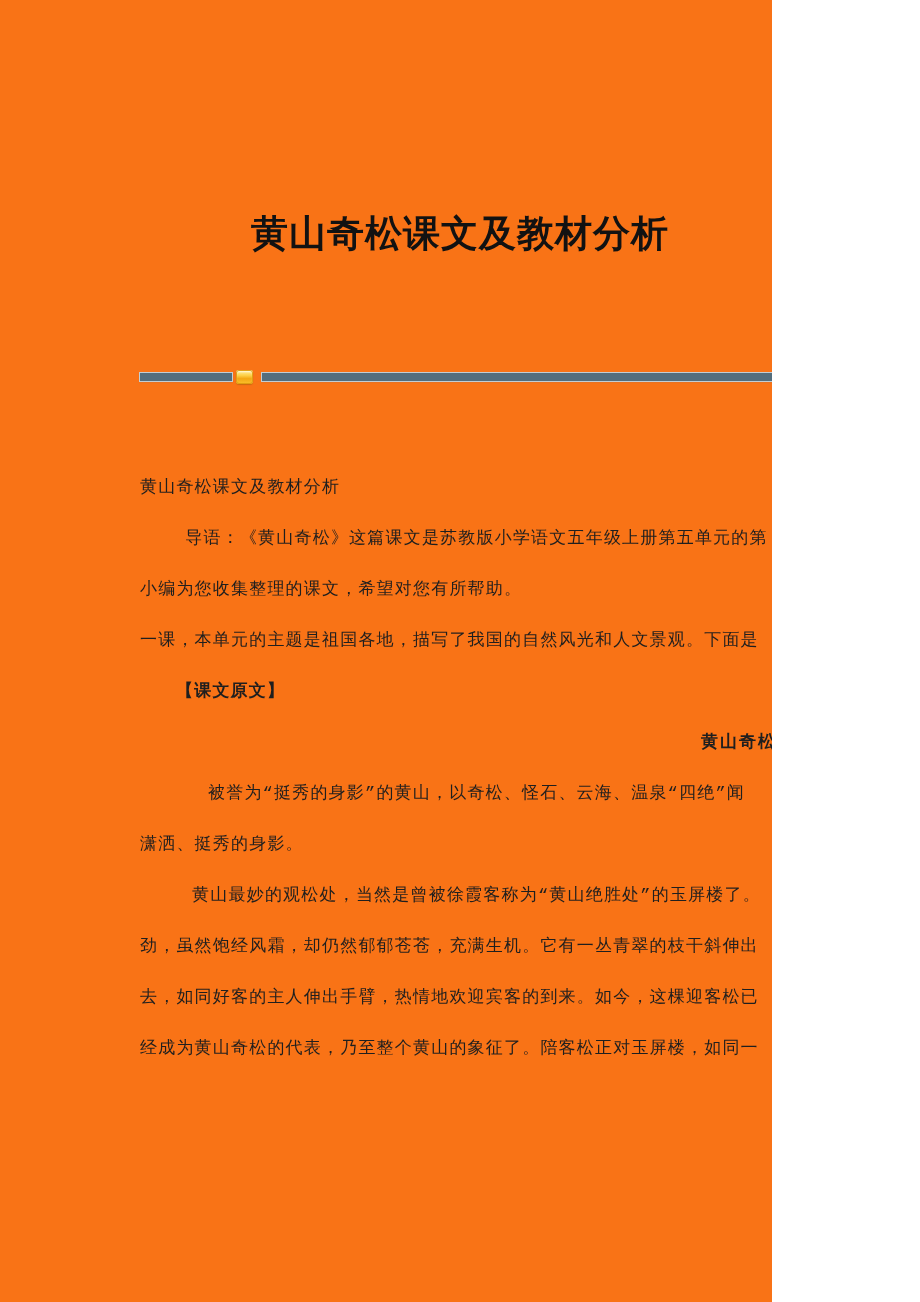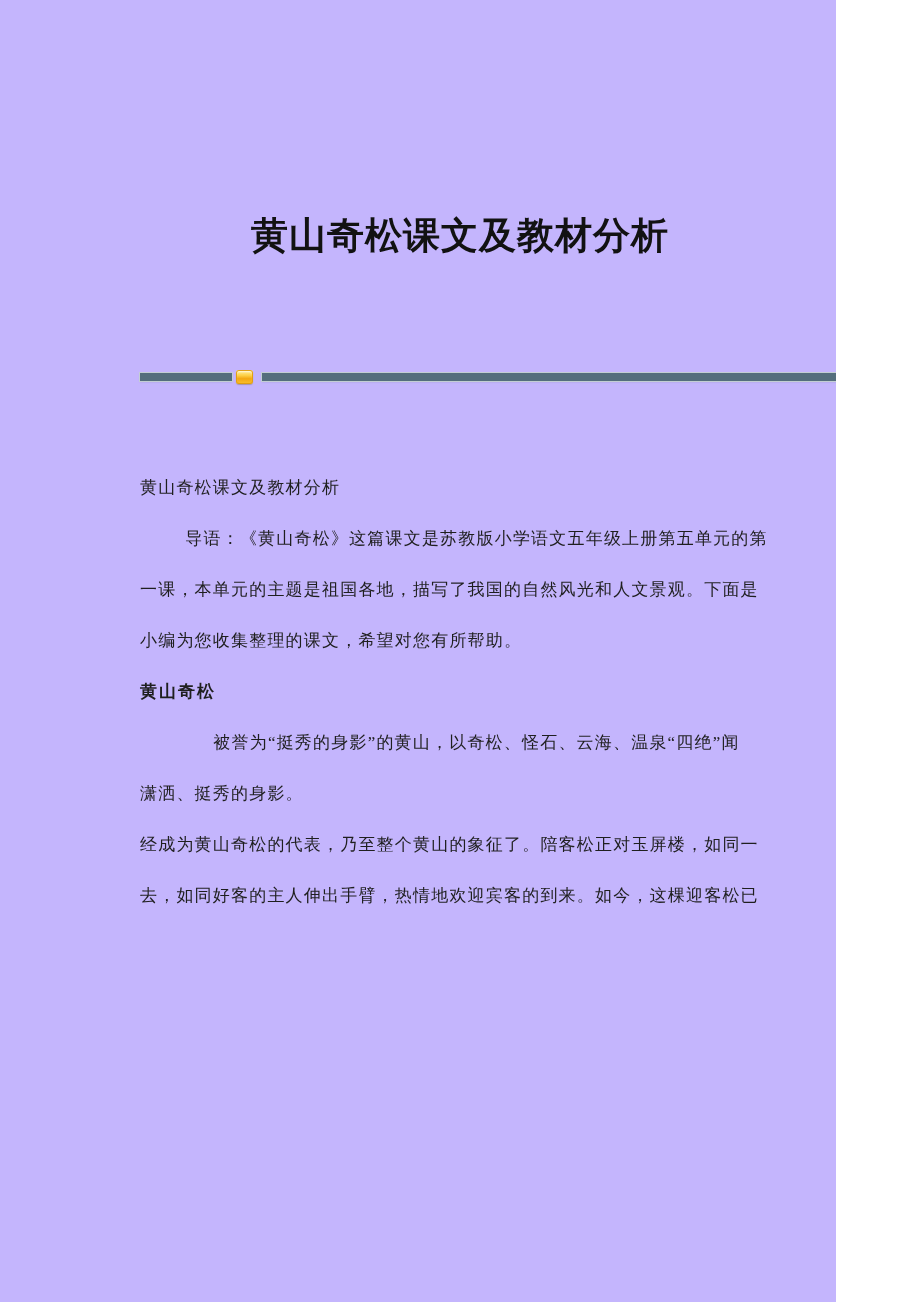--- a/index.html
+++ b/index.html
@@ -1,22 +1,22 @@
 <!DOCTYPE html>
 <html><head>
 <meta charset="utf-8">
 <style>
   html, body { margin: 0; padding: 0; background: #ffffff; }
   .page {
     position: relative;
-    width: 836px;
+    width: 772px;
     height: 1302px;
-    background: #c4b5fd;
+    background: #f97316;
     overflow: hidden;
-    font-family: Liberation Serif, serif;
+    font-family: Liberation Mono, monospace;
   }
 
   
   .doc-title {
     position: absolute;
     top: 212px;
     left: 0;
     width: 920px;
     margin: 0;
     text-align: center;
@@ -68,40 +68,43 @@
     color: #1f1f1f;
   }
   .line {
     height: 51px;
     line-height: 51px;
     white-space: nowrap;
   }
   .style-plain   { }
   .style-indent       { text-indent: 36px; text-align: center; }
   .style-indent-bold  { text-indent: 36px; font-weight: bold; }
-  .style-center-bold  { text-align: left; font-weight: bold; letter-spacing: 2px; }
+  .style-center-bold  { text-align: right; font-weight: bold; letter-spacing: 2px; }
 </style>
 </head>
 <body>
 
 <div class="page">
 
   <h1 class="doc-title">黄山奇松课文及教材分析</h1>
 
   <div class="divider">
     <span class="bar bar-left" style="background: rgb(84, 110, 125);"></span>
     <span class="gem"></span>
     <span class="bar bar-right" style="background: rgb(84, 110, 125);"></span>
   </div>
 
   <div class="doc-body" id="doc-body" style="color: rgb(31, 31, 31);">
       <div class="line style-plain">黄山奇松课文及教材分析</div>
       <div class="line style-indent">导语：《黄山奇松》这篇课文是苏教版小学语文五年级上册第五单元的第</div>
+      <div class="line style-plain">小编为您收集整理的课文，希望对您有所帮助。</div>
       <div class="line style-plain">一课，本单元的主题是祖国各地，描写了我国的自然风光和人文景观。下面是</div>
-      <div class="line style-plain">小编为您收集整理的课文，希望对您有所帮助。</div>
+      <div class="line style-indent-bold">【课文原文】</div>
       <div class="line style-center-bold">黄山奇松</div>
       <div class="line style-indent">被誉为“挺秀的身影”的黄山，以奇松、怪石、云海、温泉“四绝”闻</div>
       <div class="line style-plain">潇洒、挺秀的身影。</div>
+      <div class="line style-indent">黄山最妙的观松处，当然是曾被徐霞客称为“黄山绝胜处”的玉屏楼了。</div>
+      <div class="line style-plain">劲，虽然饱经风霜，却仍然郁郁苍苍，充满生机。它有一丛青翠的枝干斜伸出</div>
+      <div class="line style-plain">去，如同好客的主人伸出手臂，热情地欢迎宾客的到来。如今，这棵迎客松已</div>
       <div class="line style-plain">经成为黄山奇松的代表，乃至整个黄山的象征了。陪客松正对玉屏楼，如同一</div>
-      <div class="line style-plain">去，如同好客的主人伸出手臂，热情地欢迎宾客的到来。如今，这棵迎客松已</div>
     </div>
 
 </div>
 
 </body></html>

